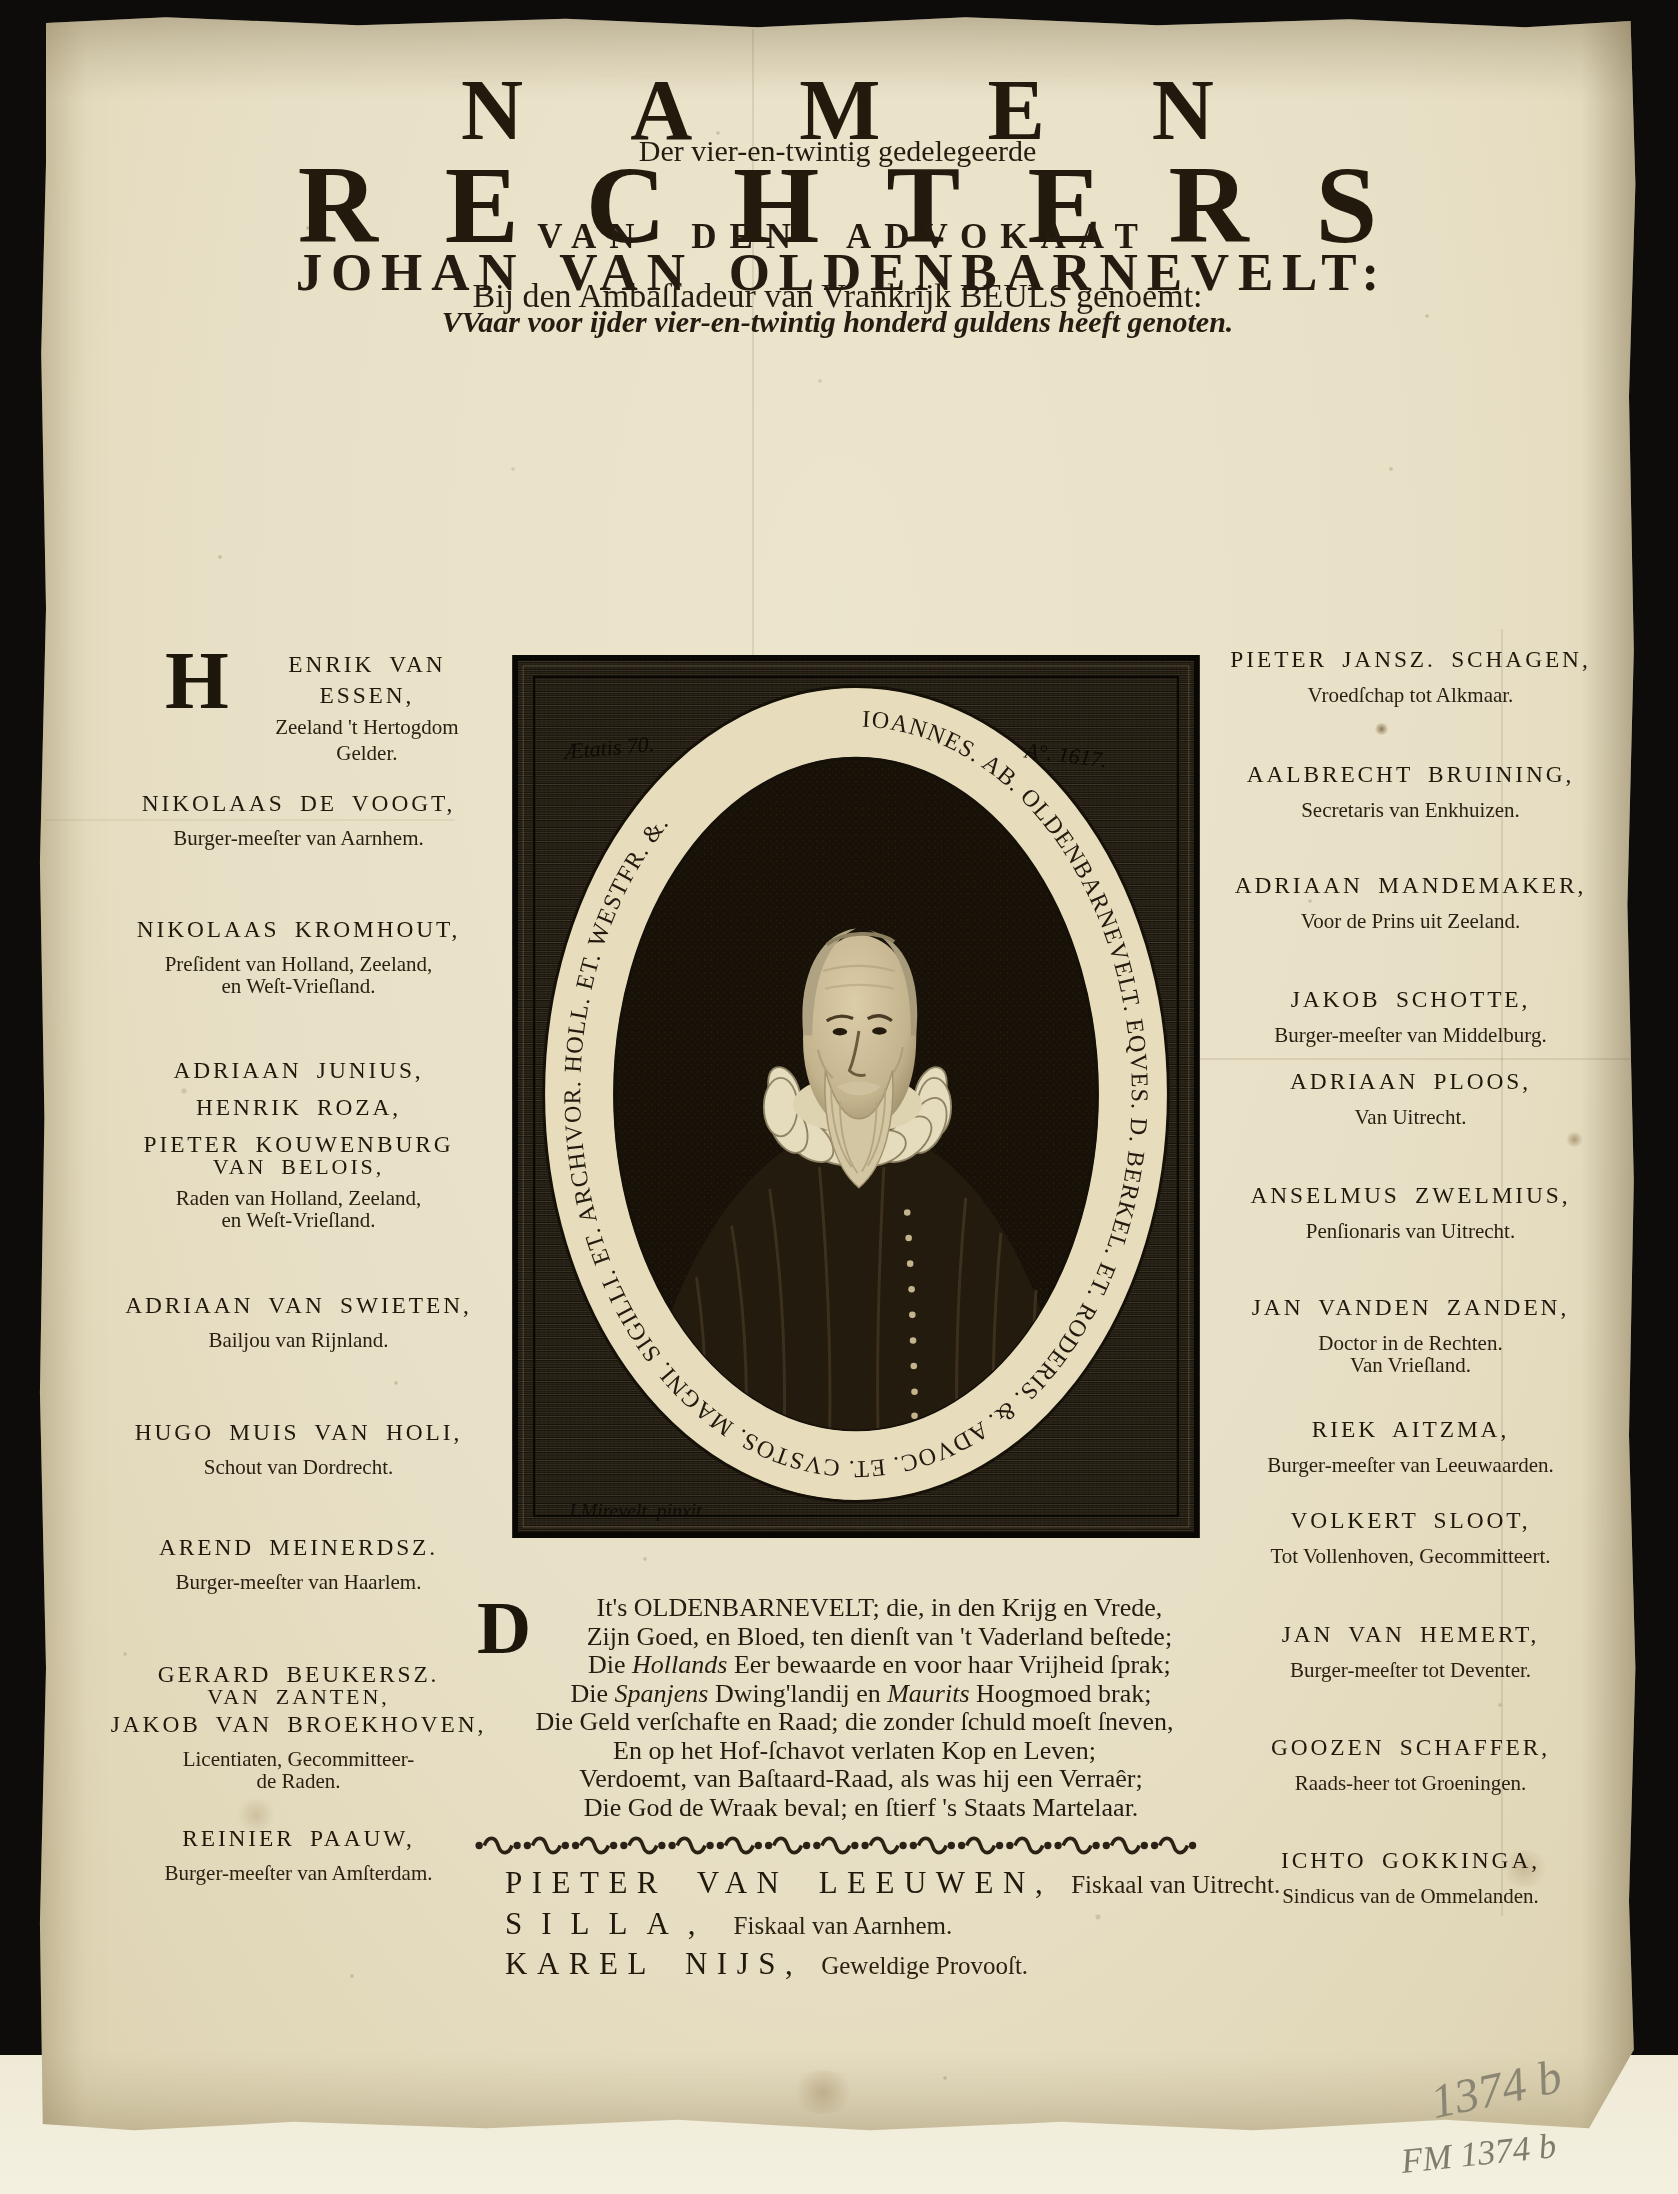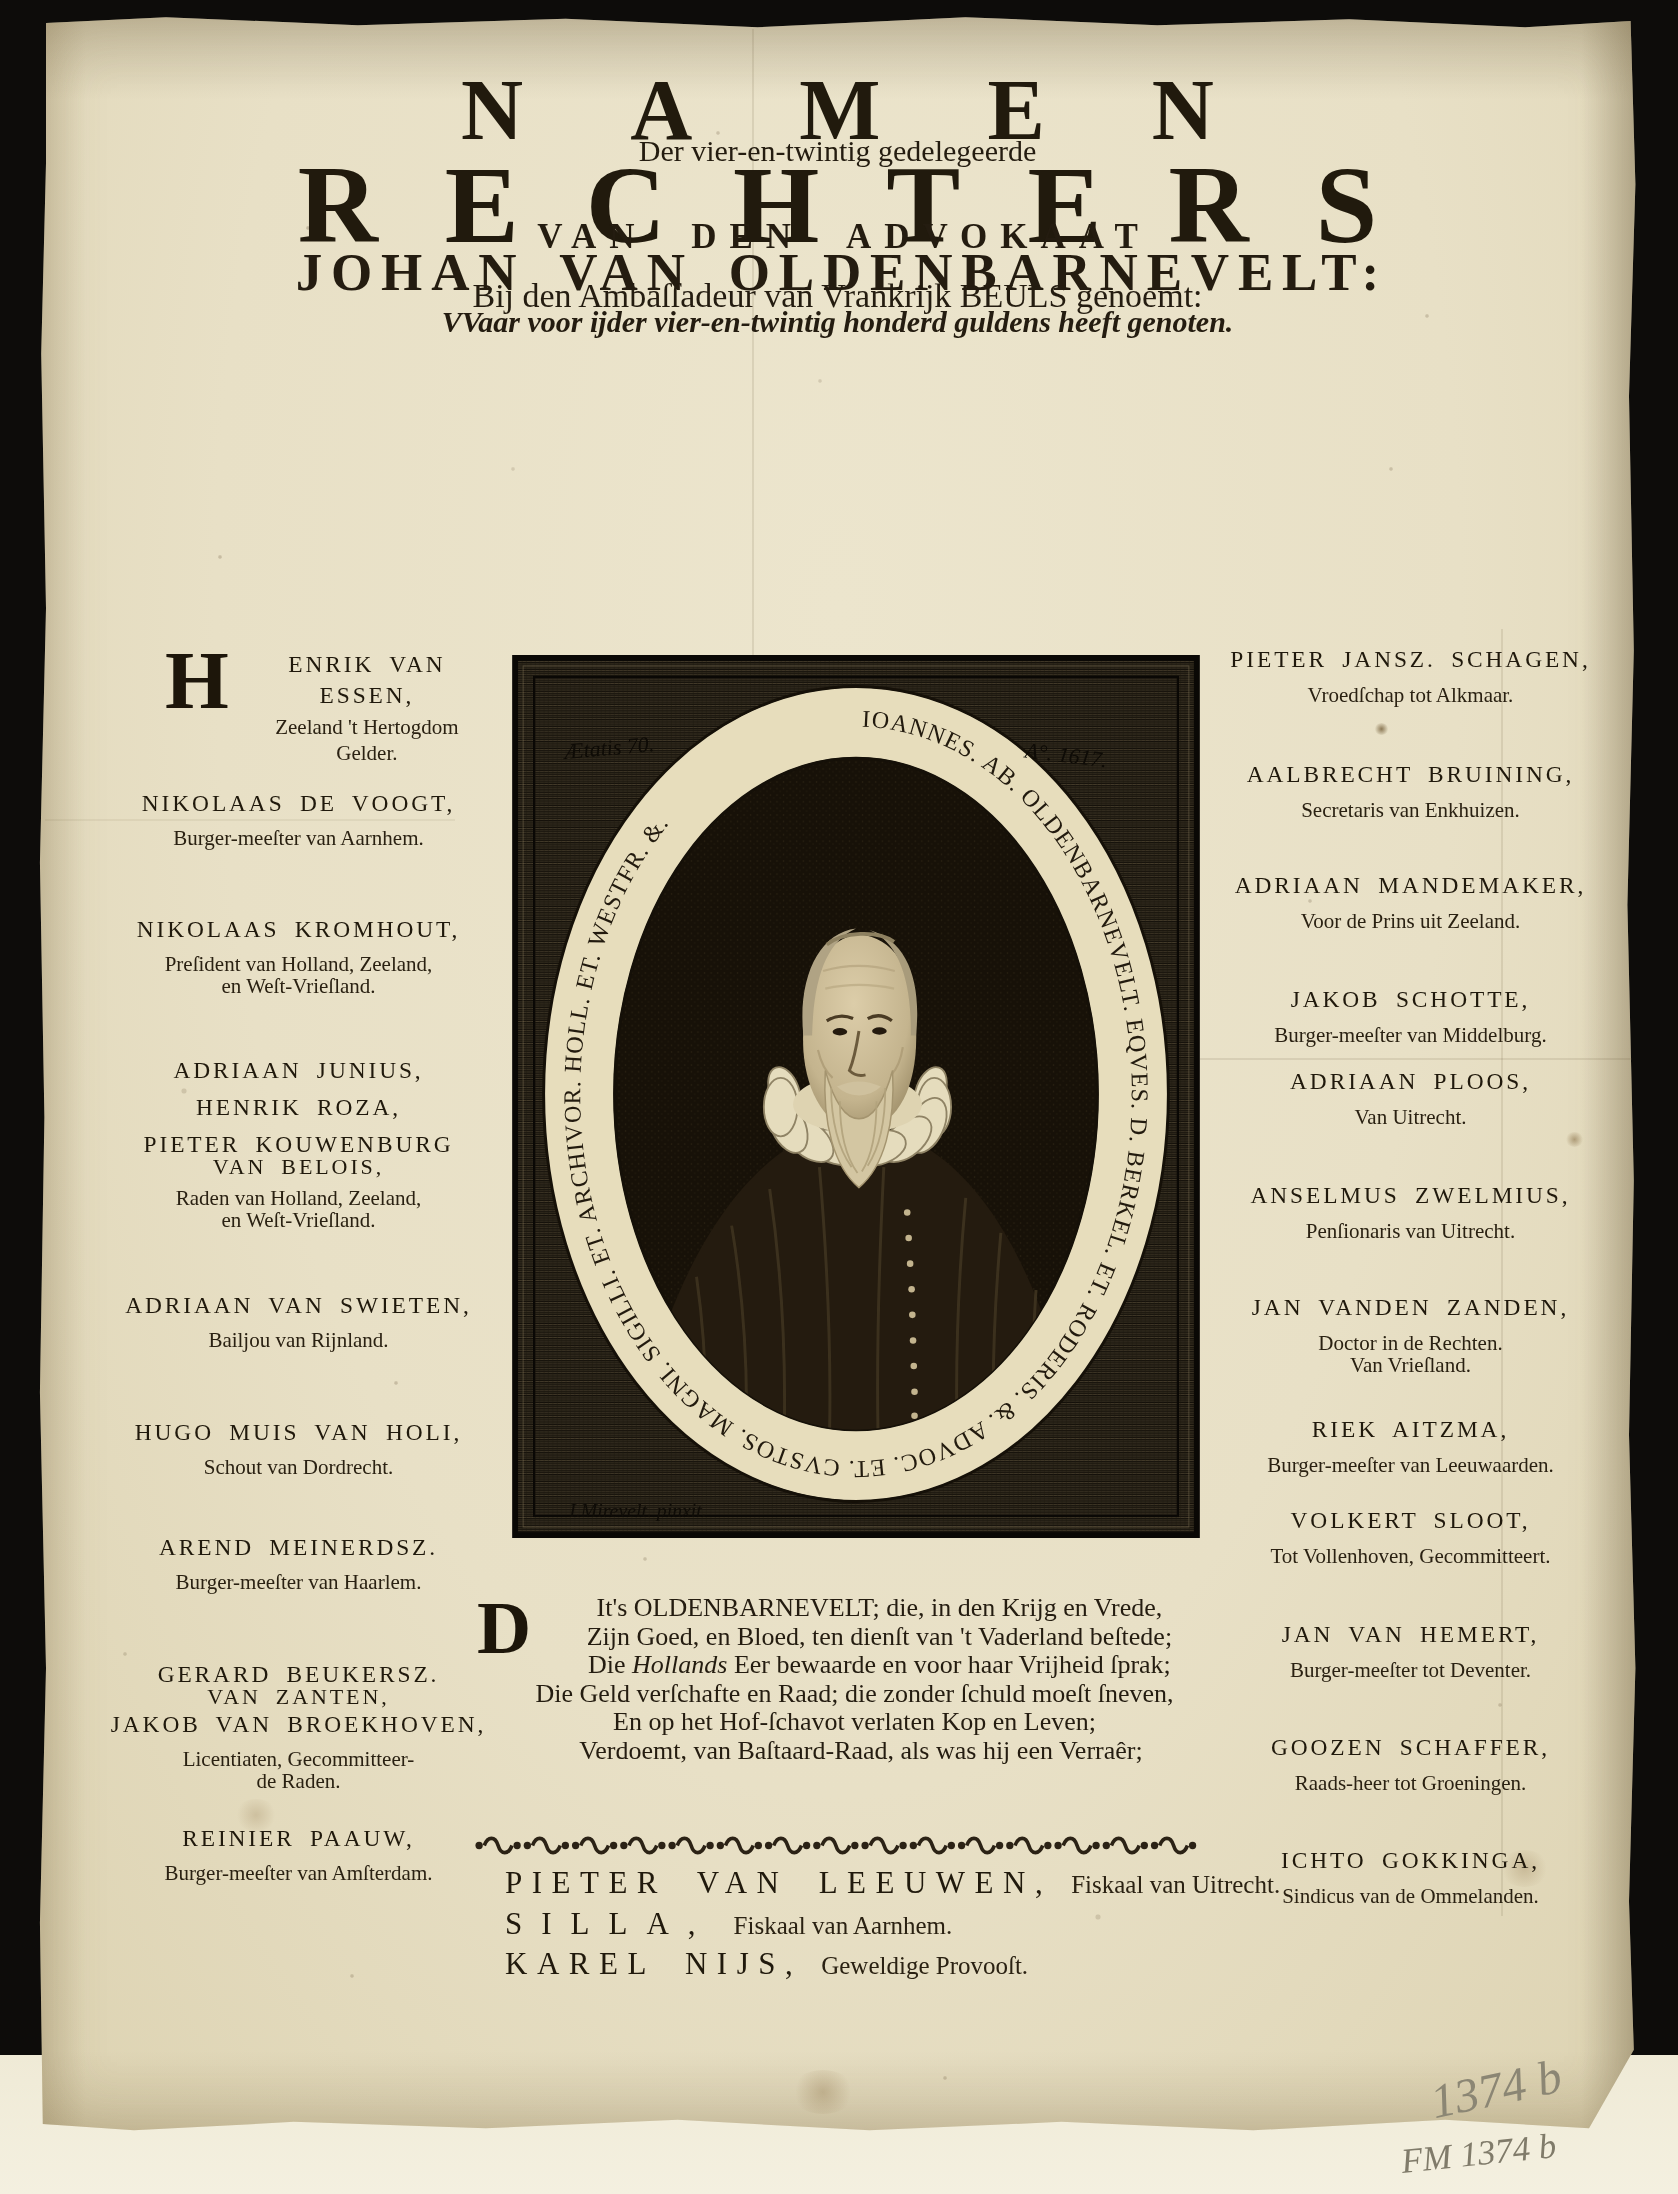--- a/index.html
+++ b/index.html
@@ -319,23 +319,25 @@
   <text x="700" y="140" font-size="30" font-style="italic" fill="#0e0b06" transform="rotate(7 700 140)">A°. 1617.</text>
   <text x="78" y="1178" font-size="27" font-style="italic" fill="#0f0c07">I.Mirevelt. pinxit.</text>
 </svg>
 </div>
 
 <div class="poem">
   <span class="pdcap">D</span>
   <div class="ln">It's OLDENBARNEVELT; die, in den Krijg en Vrede,</div>
   <div class="ln">Zijn Goed, en Bloed, ten dienſt van 't Vaderland beſtede;</div>
   <div class="ln ln-a">Die <i>Hollands</i> Eer bewaarde en voor haar Vrijheid ſprak;</div>
+  <div class="ln ln-a">Die <i>Spanjens</i> Dwing'landij en <i>Maurits</i> Hoogmoed brak;</div>
   <div class="ln ln-b">Die Geld verſchafte en Raad; die zonder ſchuld moeſt ſneven,</div>
   <div class="ln ln-b">En op het Hof-ſchavot verlaten Kop en Leven;</div>
   <div class="ln ln-a">Verdoemt, van Baſtaard-Raad, als was hij een Verraêr;</div>
+  <div class="ln ln-a">Die God de Wraak beval; en ſtierf 's Staats Martelaar.</div>
 </div>
 
 <div class="orn">
 <svg width="731" height="25" viewBox="0 0 1000 34" xmlns="http://www.w3.org/2000/svg">
   <g id="orn-m" fill="#2b2215" stroke="#2b2215">
     <circle cx="7" cy="17" r="5" stroke="none"></circle>
     <path d="M14,17 c5,-13 15,-13 19,0 c4,13 14,13 19,0" fill="none" stroke-width="5"></path>
     <circle cx="59" cy="17" r="5" stroke="none"></circle>
   </g>
   <use href="#orn-m" x="66"></use>

